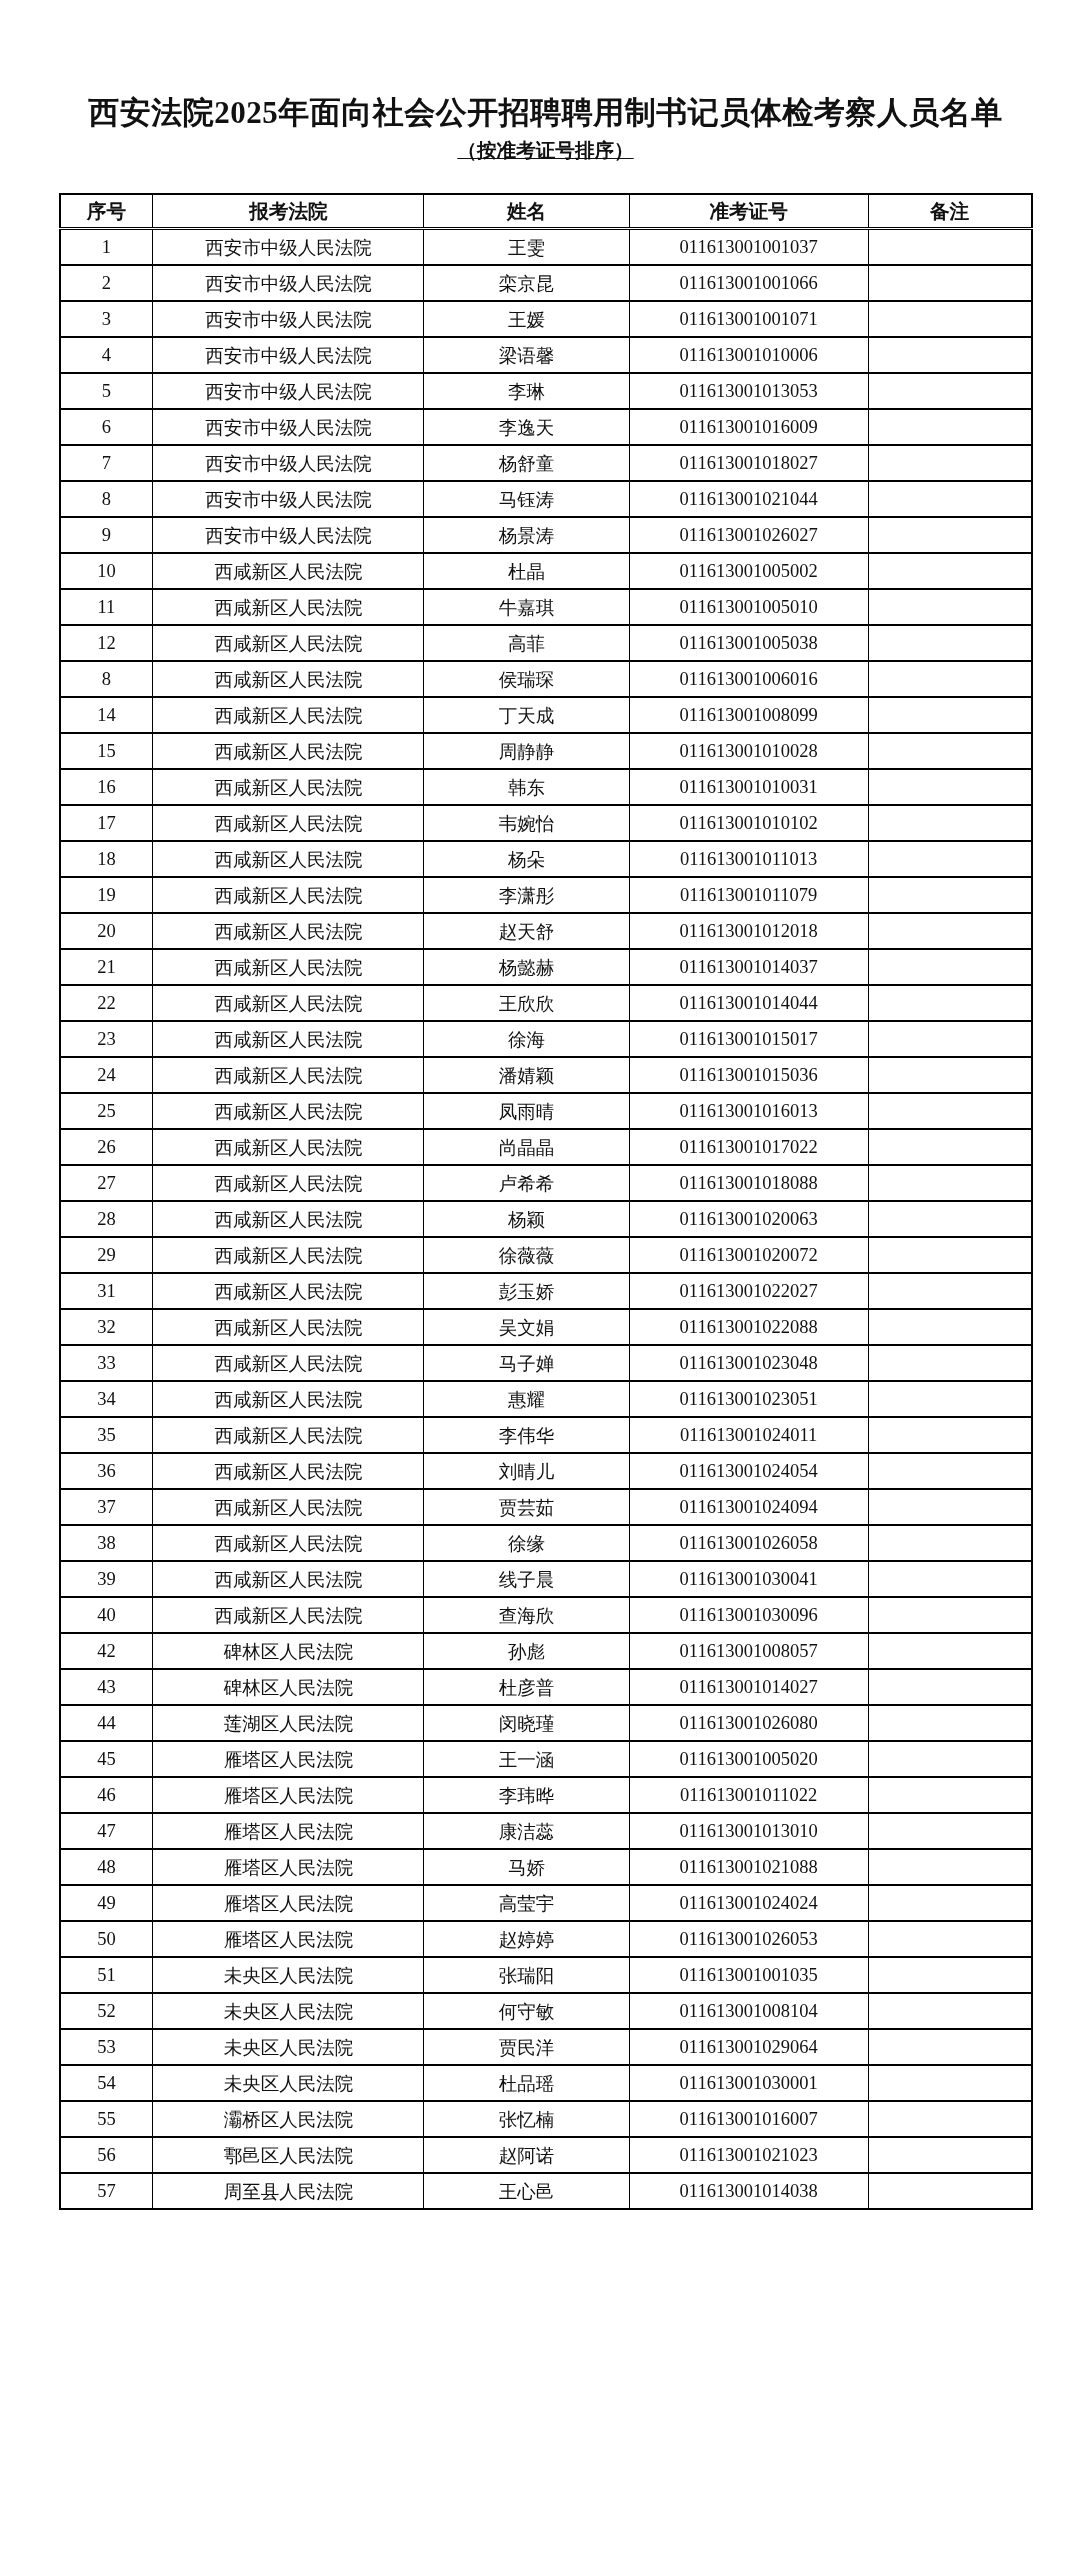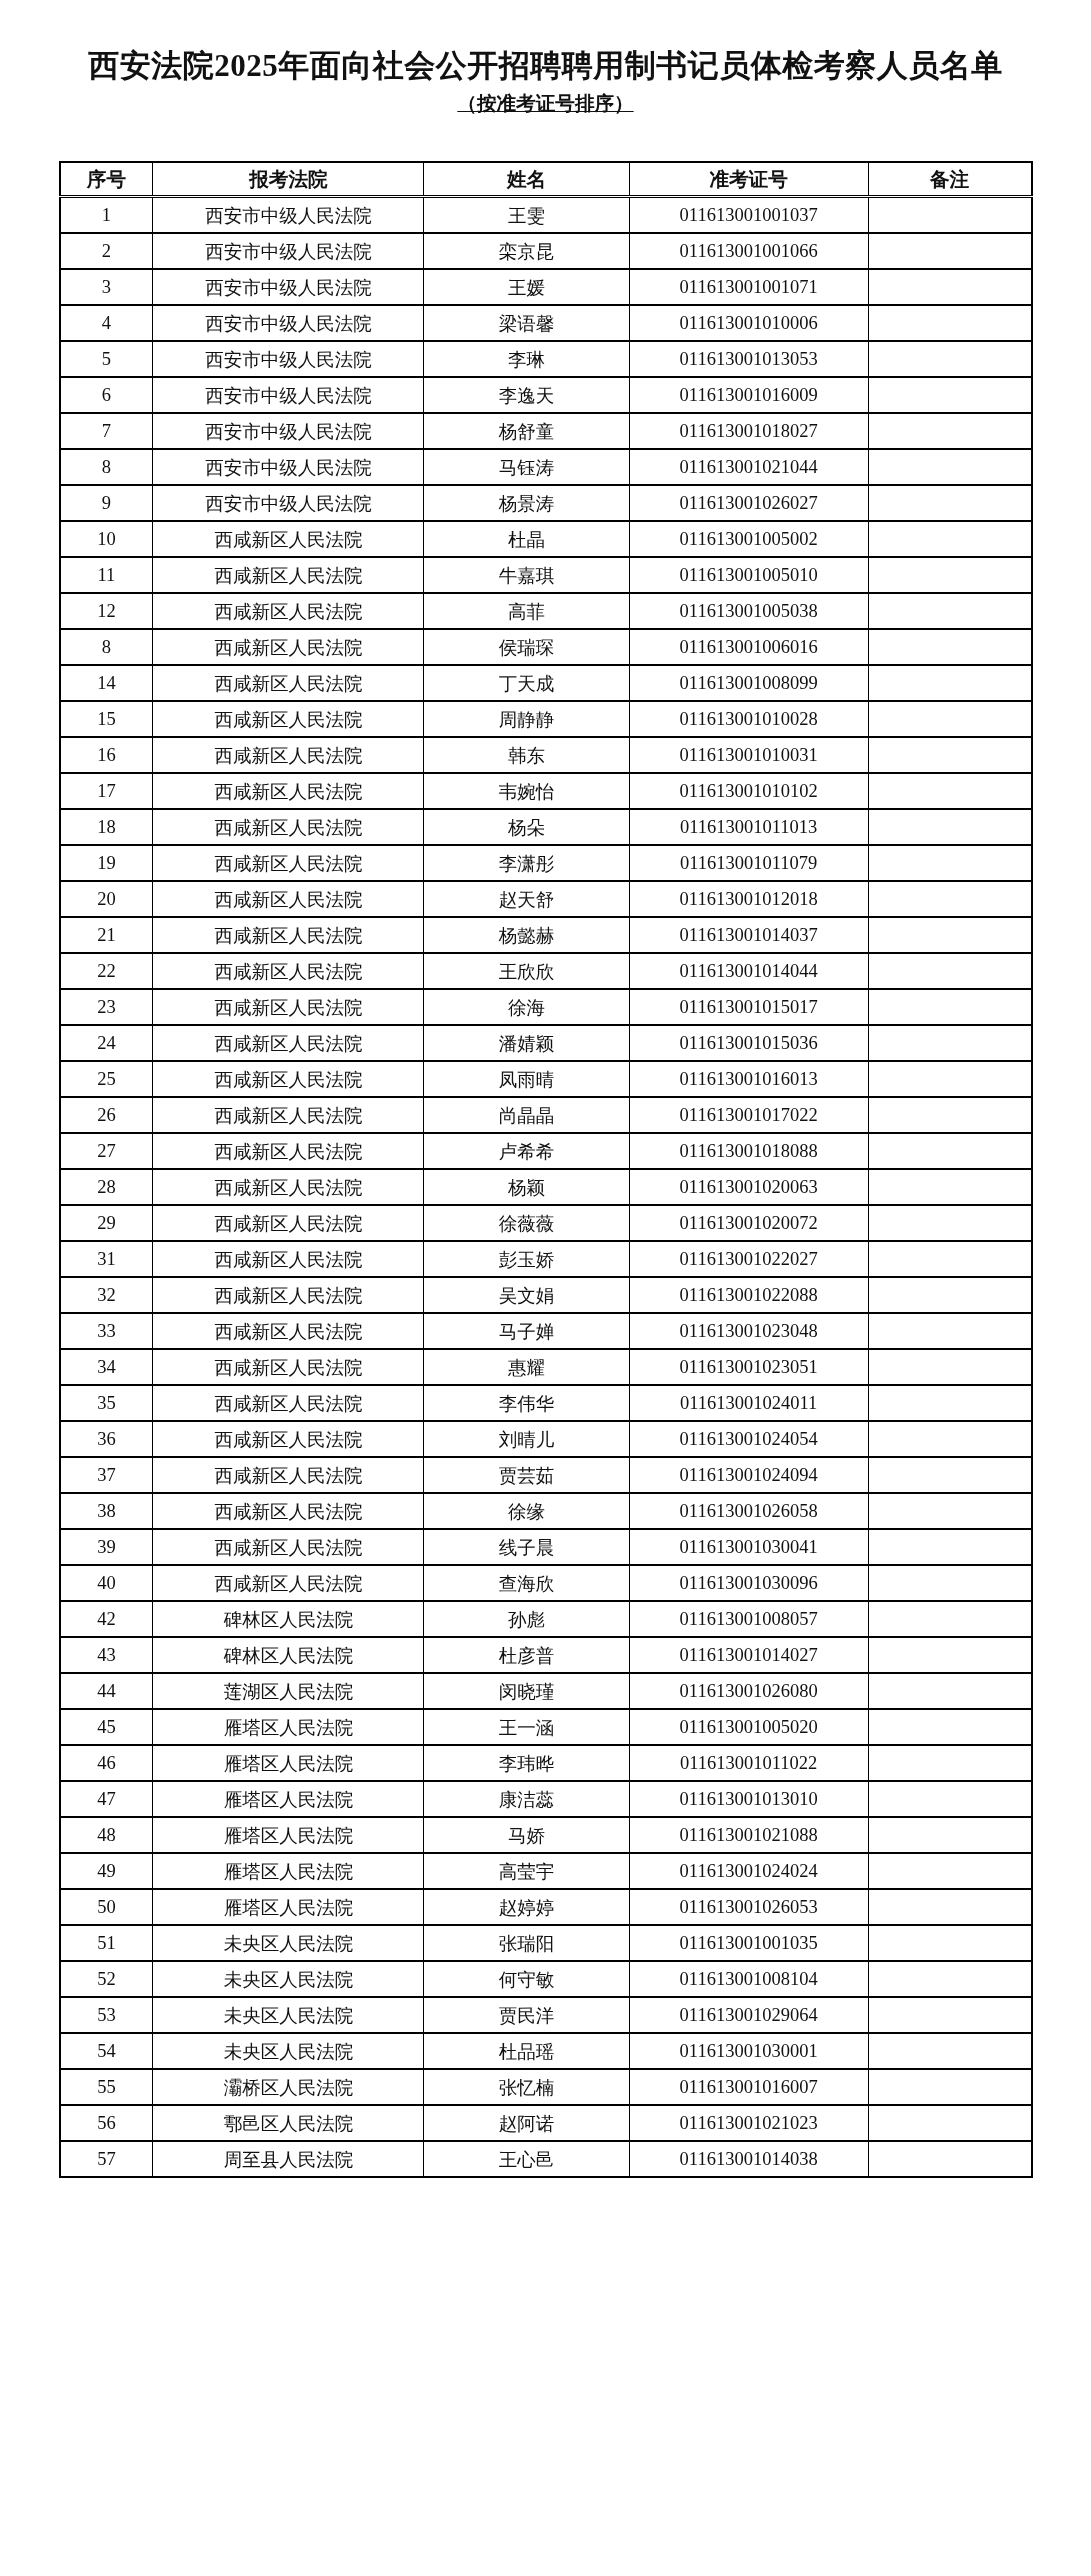--- a/index.html
+++ b/index.html
@@ -11,42 +11,42 @@
     position: relative;
     width: 1091px;
     height: 2666px;
     background: #ffffff;
     font-family: "Liberation Serif", "DejaVu Serif", serif;
     color: #111111;
     overflow: hidden;
   }
   .page-title {
     margin: 0;
-    padding-top: 49px;
+    padding-top: 96px;
     text-align: center;
     font-size: 31px;
     line-height: 1.1;
     font-weight: bold;
     letter-spacing: 0.5px;
     color: #111111;
   }
   .page-subtitle {
     margin: 0;
     padding-top: 7.2px;
     text-align: center;
     font-size: 19.6px;
     font-weight: bold;
     color: #111111;
     text-decoration: underline;
   }
   table.roster {
     border-collapse: collapse;
     table-layout: fixed;
     width: 974px;
-    margin: 44px auto 0 auto;
+    margin: 29px auto 0 auto;
     border: 2.6px solid #000000;
   }
   table.roster th, table.roster td {
     border-left: 1.5px solid #000000;
     border-right: 1.5px solid #000000;
     border-top: 2.1px solid #000000;
     border-bottom: 2.1px solid #000000;
     text-align: center;
     vertical-align: middle;
     padding: 0;

